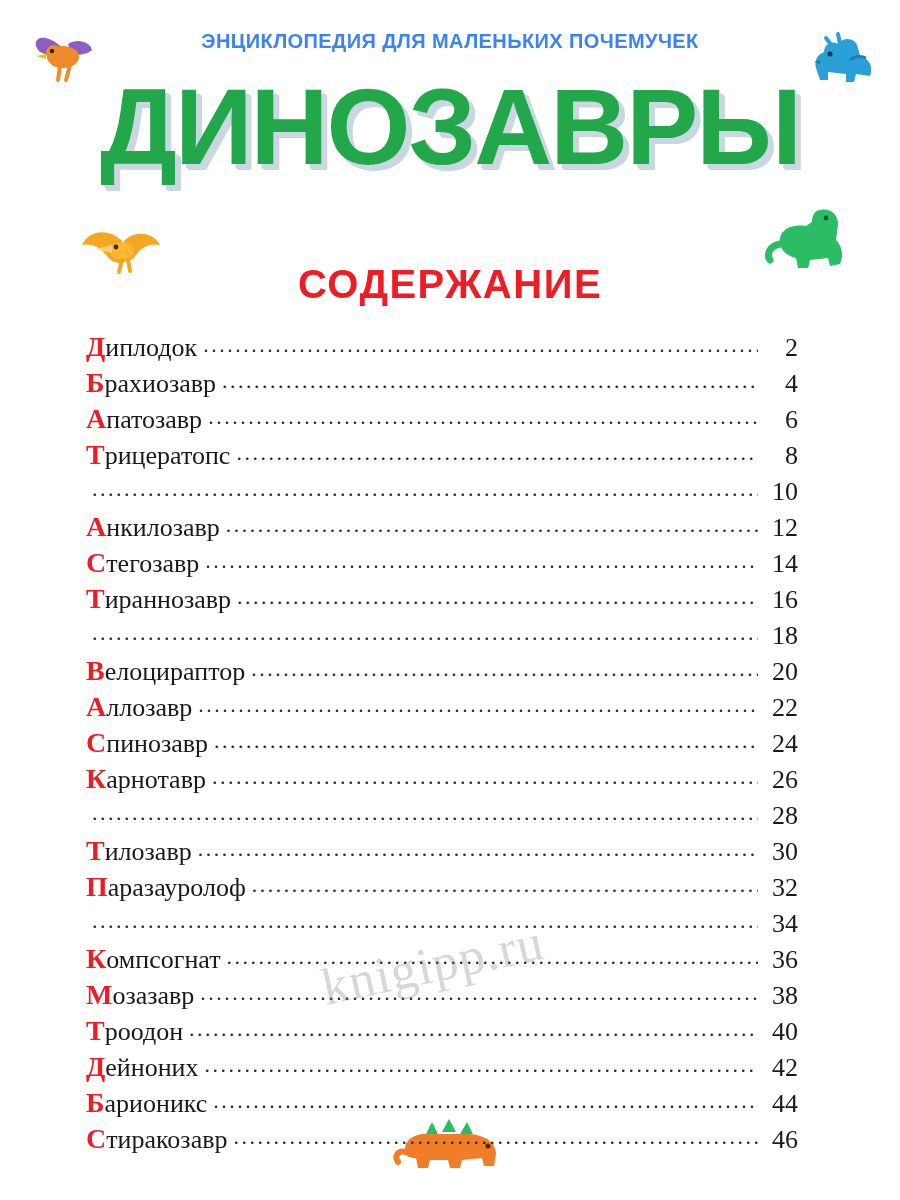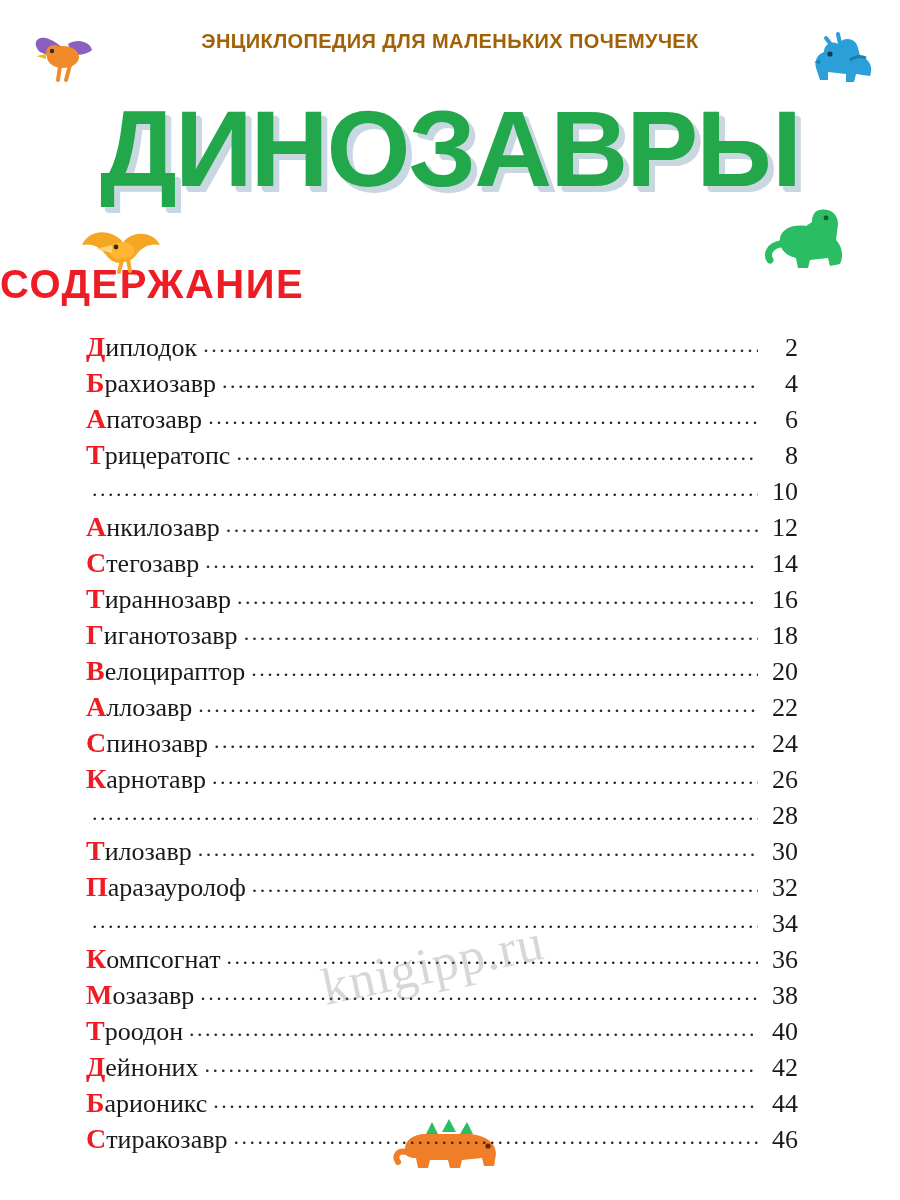--- a/index.html
+++ b/index.html
@@ -27,26 +27,26 @@
   .series-line {
     position: absolute;
     top: 30px;
     left: 0;
     width: 900px;
     text-align: center;
     font-family: "Liberation Sans", sans-serif;
     font-weight: bold;
     font-size: 20px;
     letter-spacing: 0.4px;
-    color: #a16207;
+    color: #3b82f6;
   }
 
   .main-title {
     position: absolute;
-    top: 95px;
+    top: 73px;
     left: 0;
     width: 900px;
     text-align: center;
     font-family: "Liberation Sans", sans-serif;
     font-weight: bold;
     font-size: 108px;
     line-height: 1;
     letter-spacing: -2px;
     color: #22a74a;
     text-shadow:
@@ -58,20 +58,21 @@
       -2px  2px 0 #ffffff;
     -webkit-text-stroke: 3px #ffffff;
     paint-order: stroke fill;
   }
 
   .contents-title {
     position: absolute;
     top: 262px;
     left: 0;
     width: 900px;
+    text-align: center;
     font-family: "Liberation Sans", sans-serif;
     font-weight: bold;
     font-size: 40px;
     letter-spacing: 1.5px;
     color: #ee1c25;
   }
 
   
   .toc {
     position: absolute;
@@ -243,21 +244,20 @@
       <span class="toc-page">14</span>
     </div>
 
     <div class="toc-row">
       <span class="toc-name"><span class="cap">Т</span><span>ираннозавр</span></span>
       <span class="toc-dots">........................................................................................................</span>
       <span class="toc-page">16</span>
     </div>
 
     <div class="toc-row">
-      <span class="toc-name"><span class="cap">Г</span><span>иганотозавр</span></span>
       <span class="toc-dots">........................................................................................................</span>
       <span class="toc-page">18</span>
     </div>
 
     <div class="toc-row">
       <span class="toc-name"><span class="cap">В</span><span>елоцираптор</span></span>
       <span class="toc-dots">........................................................................................................</span>
       <span class="toc-page">20</span>
     </div>
 

